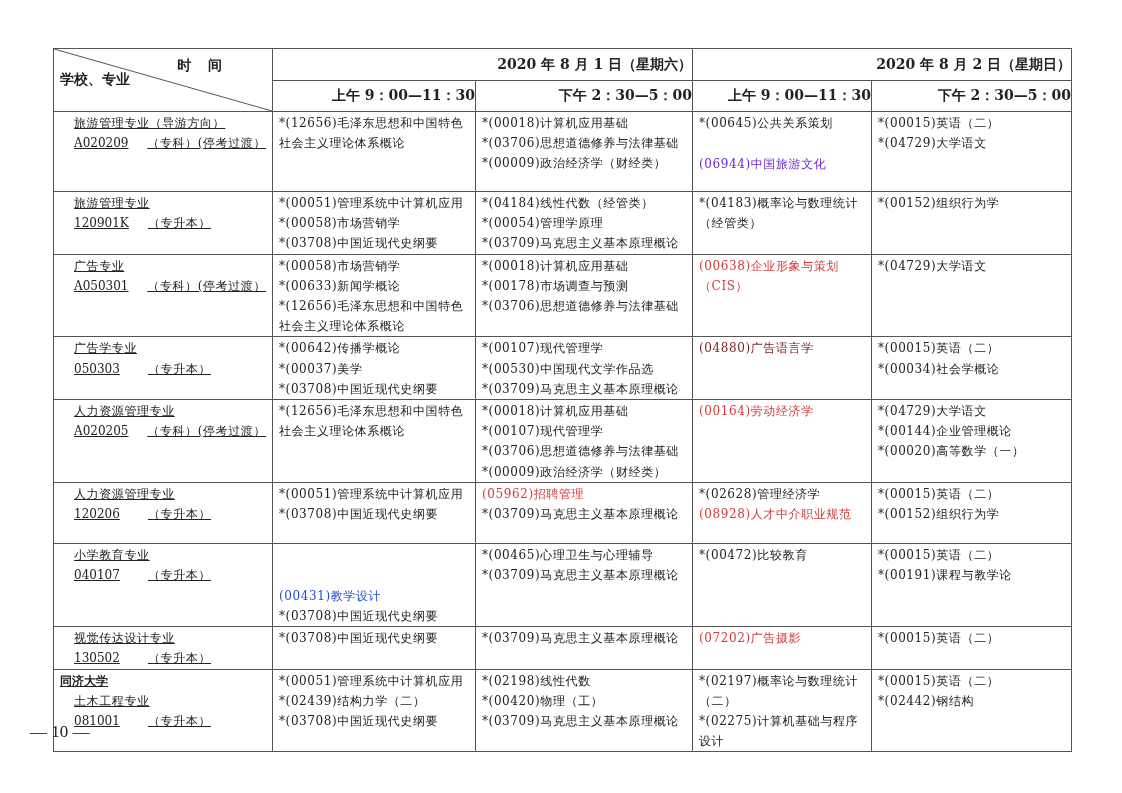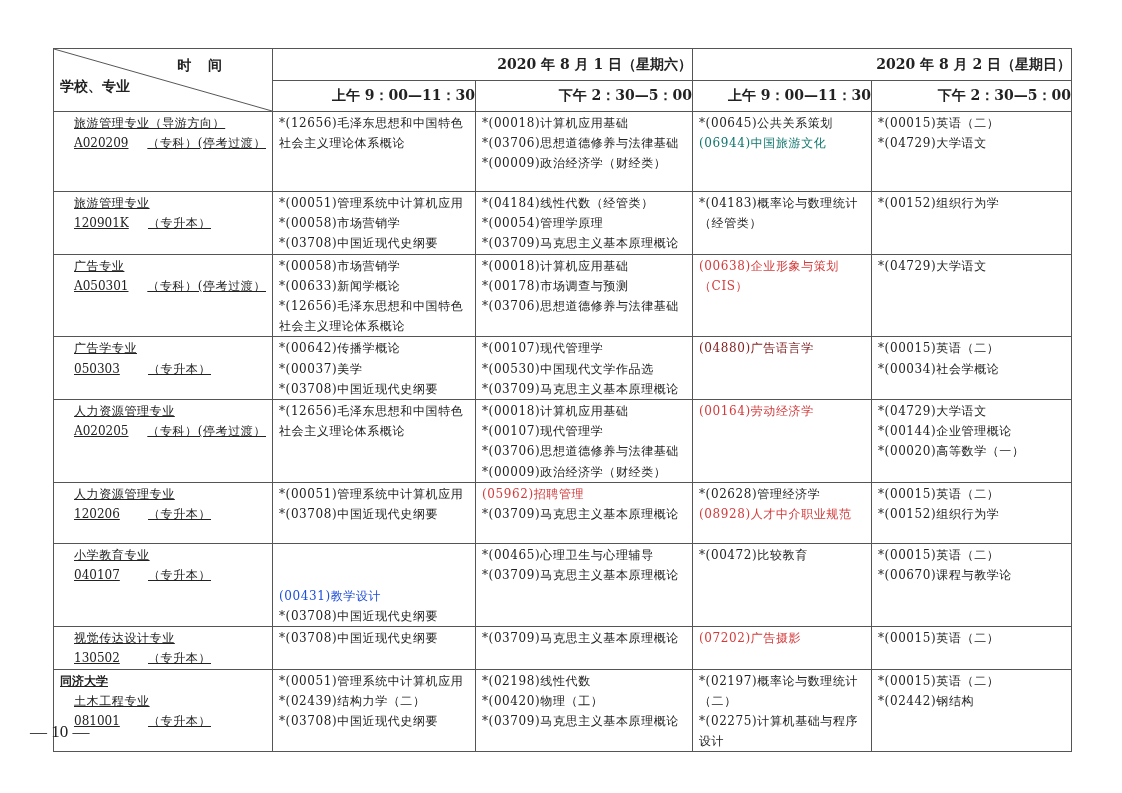--- a/index.html
+++ b/index.html
@@ -9,21 +9,21 @@
          table-layout:fixed; width:1018px; }
   table.sched td, table.sched th { border:1px solid #555; padding:0; vertical-align:top; }
   col.c0 { width:219px; } col.c1 { width:203px; } col.c2 { width:217px; }
   col.c3 { width:179px; } col.c4 { width:200px; }
   th { font-weight:bold; font-size:14px; text-align:right; vertical-align:middle !important; }
   tr.h1 th { height:31px; }
   tr.h2 th { height:30px;margin-left:32px; }
   th.corner { position:relative; }
   th.corner svg { position:absolute; left:0; top:0; width:100%; height:100%; }
   .corner-time { position:absolute; right:44px; top:8px; font-size:14px; font-weight:bold; letter-spacing:6px; }
-  .corner-school { position:absolute; left:6px; bottom:15px; font-size:14px; font-weight:bold; }
+  .corner-school { position:absolute; left:6px; bottom:22px; font-size:14px; font-weight:bold; }
   td { font-size:12px; line-height:20.2px; }
   td .cell { padding:1px 6px 0 6px; }
   td.major .cell { padding-left:20px;text-decoration:underline; }
   td.major .line-code { display:flex;align-items:center; }
   td.major .line-code .code { width:74px; }
   .item { white-space:nowrap; letter-spacing:0.6px; }
   .item.wrap { white-space:normal; }
   .red { color:#d43a3a; }
   .school { font-weight:bold; margin-left:-14px; }
   .page-num { position:absolute; left:30px; top:722px; font-size:17px; font-family:"Liberation Serif",serif; }
@@ -77,21 +77,21 @@
         <td>
           <div class="cell">
             <div class="item wrap">*(00018)计算机应用基础</div>
             <div class="item wrap">*(03706)思想道德修养与法律基础</div>
             <div class="item wrap">*(00009)政治经济学（财经类）</div>
           </div>
         </td>
         <td>
           <div class="cell">
             <div class="item wrap">*(00645)公共关系策划</div>
-            <div class="item wrap red" style="color: #0f766e;">(06944)中国旅游文化</div>
+            <div class="item wrap red" style="color: #6d28d9; margin-top: 21px;">(06944)中国旅游文化</div>
           </div>
         </td>
         <td>
           <div class="cell">
             <div class="item wrap">*(00015)英语（二）</div>
             <div class="item wrap">*(04729)大学语文</div>
           </div>
         </td>
       </tr>
       <tr style="height: 61px;">
@@ -294,21 +294,21 @@
           </div>
         </td>
         <td>
           <div class="cell">
             <div class="item wrap">*(00472)比较教育</div>
           </div>
         </td>
         <td>
           <div class="cell">
             <div class="item wrap">*(00015)英语（二）</div>
-            <div class="item wrap">*(00670)课程与教学论</div>
+            <div class="item wrap">*(00191)课程与教学论</div>
           </div>
         </td>
       </tr>
       <tr style="height: 41px;">
         <td class="major">
           <div class="cell">
             <div class="item">视觉传达设计专业</div>
             <div class="line-code">
               <span class="code">130502</span>
               <span class="item">（专升本）</span>

